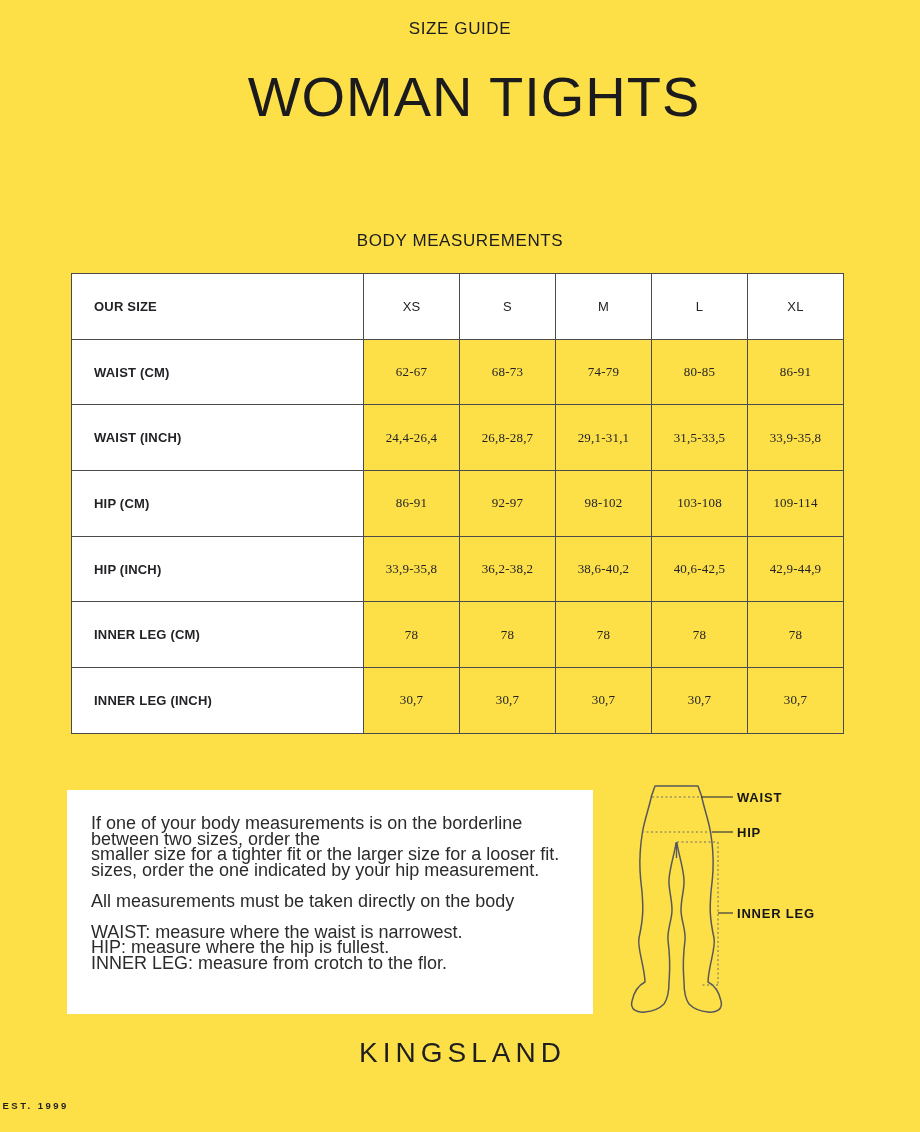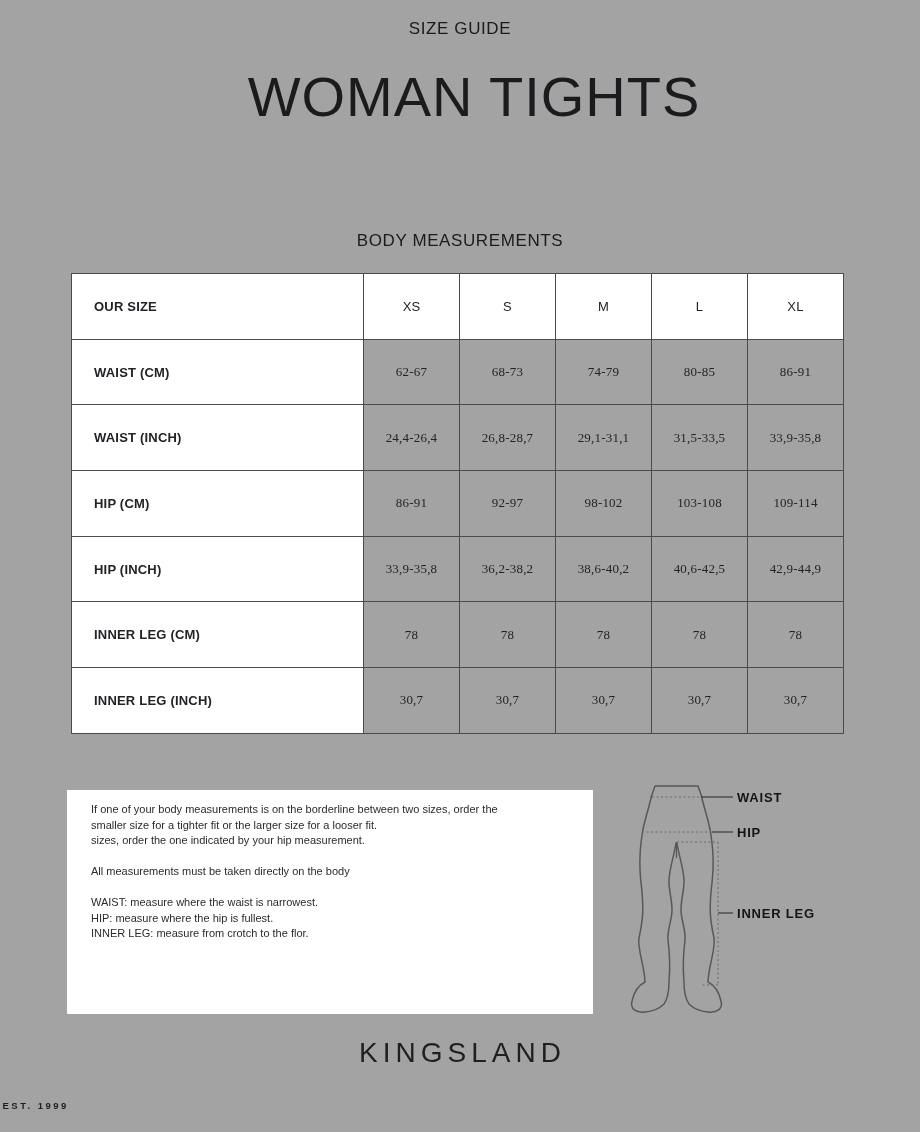--- a/index.html
+++ b/index.html
@@ -1,18 +1,18 @@
 <!DOCTYPE html>
 <html><head>
 <meta charset="utf-8">
 <style>
   html,body { margin:0; padding:0; background:#e4e3e7; }
   .page {
     position:relative; width:920px; height:1132px; margin:0 auto;
-    background:#a3a3a3; overflow:hidden;
+    background:#fde047; overflow:hidden;
     font-family:"Liberation Sans", sans-serif; color:#1c1c1e;
   }
   .eyebrow {
     position:absolute; top:19px; left:0; width:100%;
     text-align:center; font-size:17px; letter-spacing:0.6px; color:#1b1b1d;
   }
   .title {
     position:absolute; top:50px; left:0; width:100%; margin:14px;
     text-align:center; font-size:56px; font-weight:400; letter-spacing:1px; color:#1b1b1d;
   }
@@ -29,22 +29,22 @@
     font-size:13px; font-weight:400; color:#232327; text-align:center;
     letter-spacing:0.2px;
   }
   .size-table .label-col {
     width:269px; text-align:left; padding-left:22px; background:#ffffff;font-weight:bold;
   }
   .size-table thead th { background:#ffffff; }
   .size-table td.value-cell { background:transparent;font-family:Liberation Serif, serif; }
   .note-box {
     position:absolute; left:67px; top:790px; width:526px; height:224px;
-    background:#ffffff; box-sizing:border-box; padding:12px 26px 0 24px;
-    font-size:11px; line-height:15.5px; color:#2b2b2d;
+    background:#ffffff; box-sizing:border-box; padding:26px 26px 0 24px;
+    font-size:18px; line-height:15.5px; color:#2b2b2d;
   }
   .note-gap { height:15.5px; }
   .diagram { position:absolute; left:610px; top:780px; width:260px; height:248px; }
   .diagram svg { display:block; }
   .diagram text {
     font-family:"Liberation Sans", sans-serif;
     font-size:13px; font-weight:700; letter-spacing:0.8px; fill:#151517;
   }
   .brand {
     position:absolute; top:1037px; left:0; width:100%;

